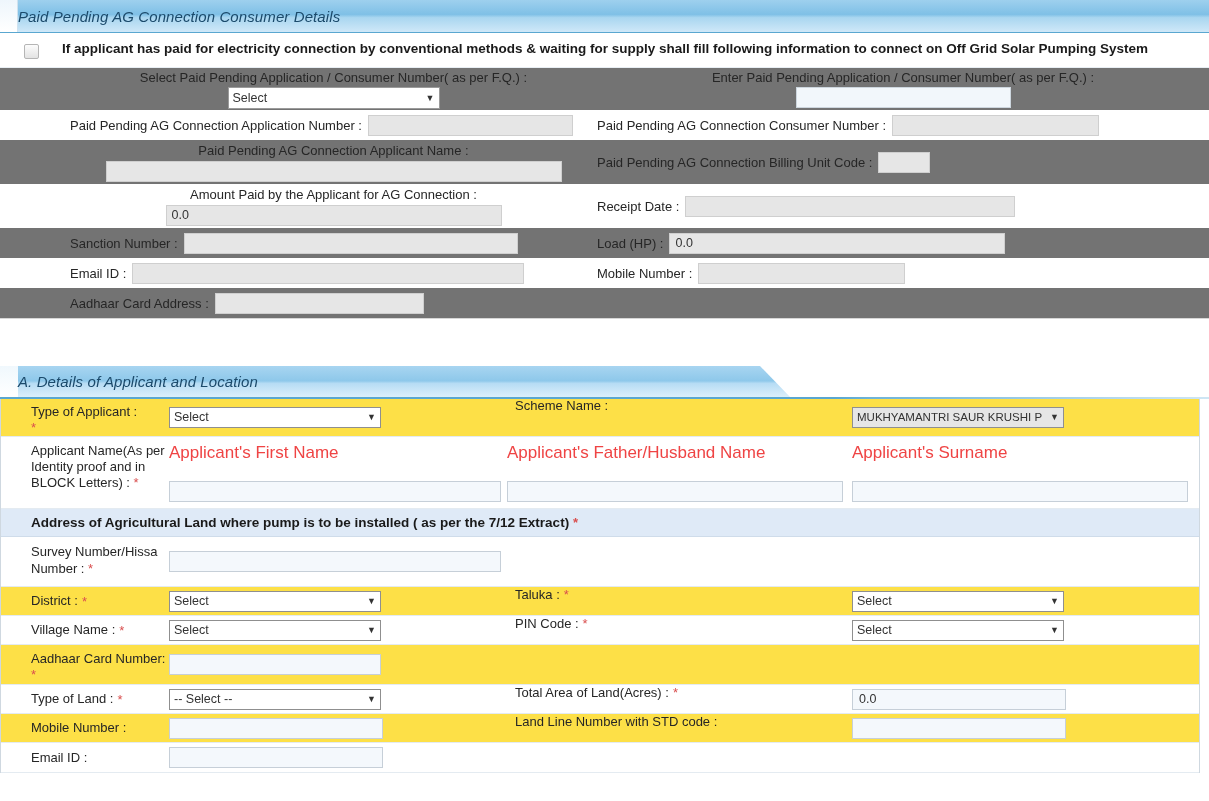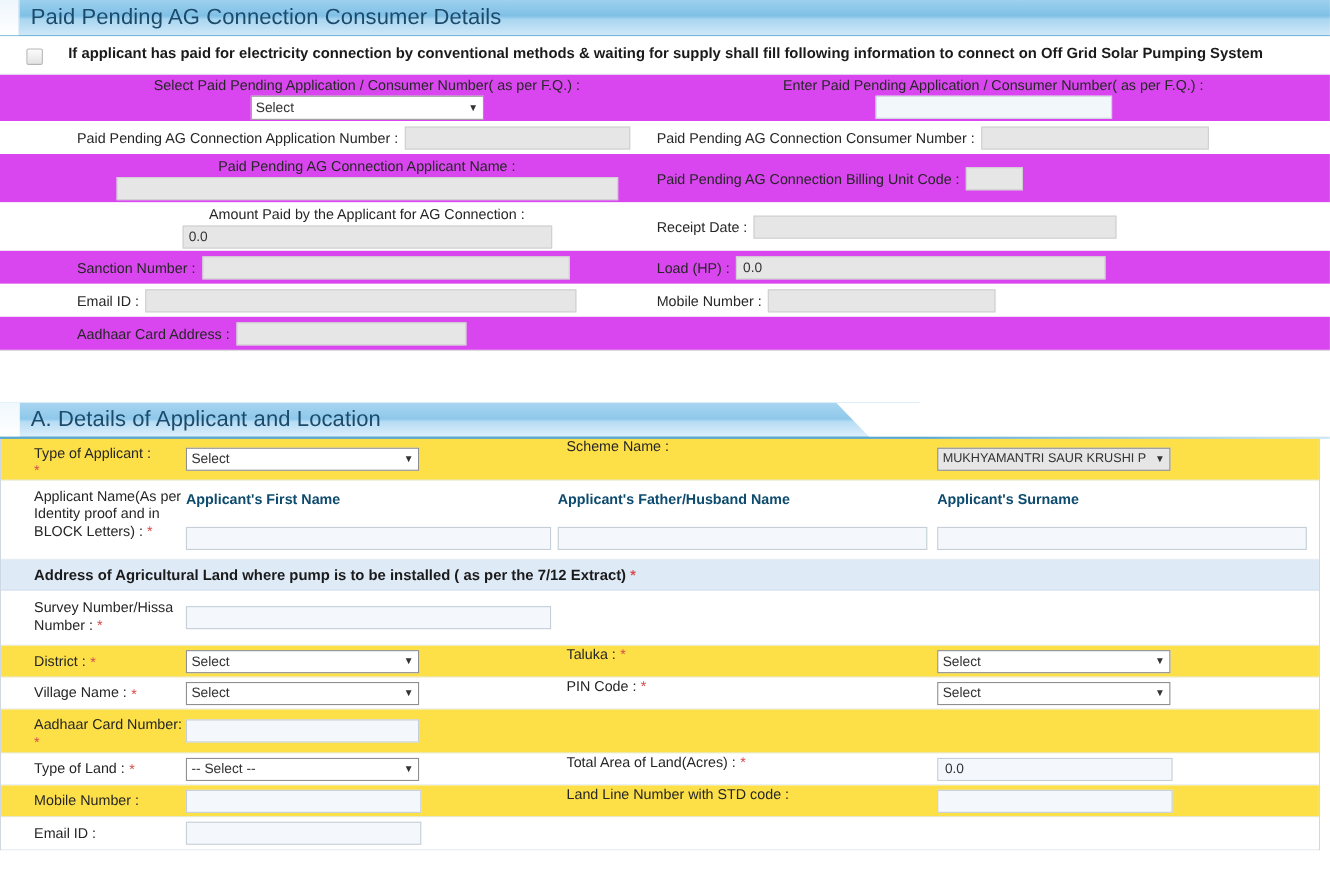--- a/index.html
+++ b/index.html
@@ -15,38 +15,39 @@
   
   .sec1-wrap { position:absolute; left:0; top:0; width:1209px; }
   .hdr-bar {
     height: 33px;
     background: linear-gradient(to bottom, #9ed0ee 0%, #7fc0e6 45%, #a9d6f0 55%, #cfe8f8 100%);
     border-bottom: 1px solid #5aa7d0;
     display:flex; align-items:center;
   }
   .hdr-bar .edge { width: 18px; height:100%; background: linear-gradient(to bottom,#eef6fc,#ffffff); border-right:1px solid #cfe2ef;}
   .hdr-title {
-    font-size: 20px; color:#1b4a6b; padding-left: 10px;
+    font-size: 15px; color:#1b4a6b; 
     letter-spacing:.1px;
+    font-style:italic;
   }
 
   .sec1-body { border-bottom:1px solid #d7d7d7; }
   .notice-row {
     background:#ffffff; display:flex; align-items:flex-start;
     padding: 8px 10px 8px 0; border-bottom:1px solid #e8eef3;
   }
   .notice-cb-cell { width:62px; display:flex; justify-content:center; padding-top:3px; }
   .cb {
     width:15px; height:15px; border:1px solid #b5b5b5; border-radius:2px;
     background: linear-gradient(to bottom,#fcfcfc,#e3e3e3);
   }
   .notice-text { font-size:13.5px; font-weight:bold; color:#1a1a1a; line-height:16px; max-width:1130px;}
 
   .r { display:flex; align-items:center; min-height:30px; }
-  .r.alt { background:#d946ef; }
+  .r.alt { background:#737373; }
   .r.plain { background:#ffffff; }
   .cell-l { width: 597px; display:flex; align-items:center; }
   .cell-r { flex:1; display:flex; align-items:center; }
   .stack { display:flex; flex-direction:column; justify-content:center; }
 
   .lbl { font-size:13px; color:#262626; white-space:nowrap; }
   .lbl.pad { padding-left: 70px; }
   .req { color:#d94f4f; font-size:13px; }
 
   .inp {
@@ -93,21 +94,21 @@
   .selA {
     width:212px; height:21px; border:1px solid #8f8f8f; background:#fff;
     font-size:12.5px; color:#333; padding:0 4px;
     display:flex; align-items:center; justify-content:space-between;
   }
   .inpA { width:332px; height:21px; border:1px solid #c6cfd8; background:#f4f8fc; }
   .band {
     background:#dfeaf7; padding:6px 0 6px 30px; font-size:13.5px; font-weight:bold; color:#1a1a1a;
     border-bottom:1px solid #cfdcea;
   }
-  .colhdr { font-size:13px; color:#0c4a6e;font-weight:bold; }
+  .colhdr { font-size:17px; color:#ef4444; }
 </style>
 </head>
 <body>
 
 <div class="page">
 
   <div class="sec1-wrap">
     <div class="hdr-bar">
       <div class="edge"></div>
       <div class="hdr-title">Paid Pending AG Connection Consumer Details</div>

